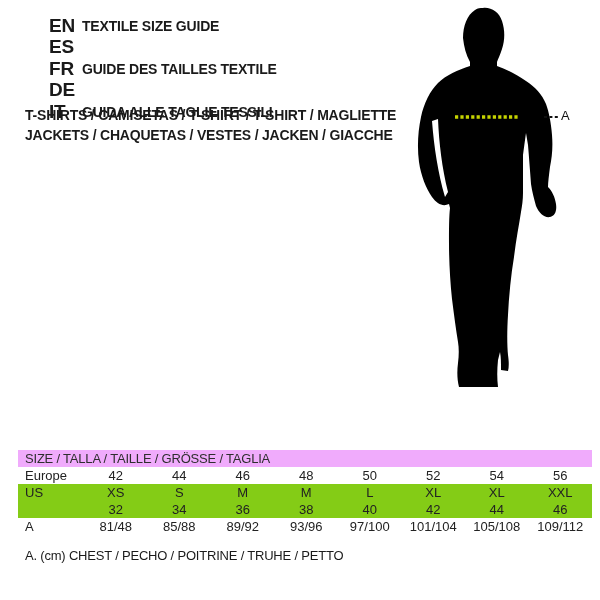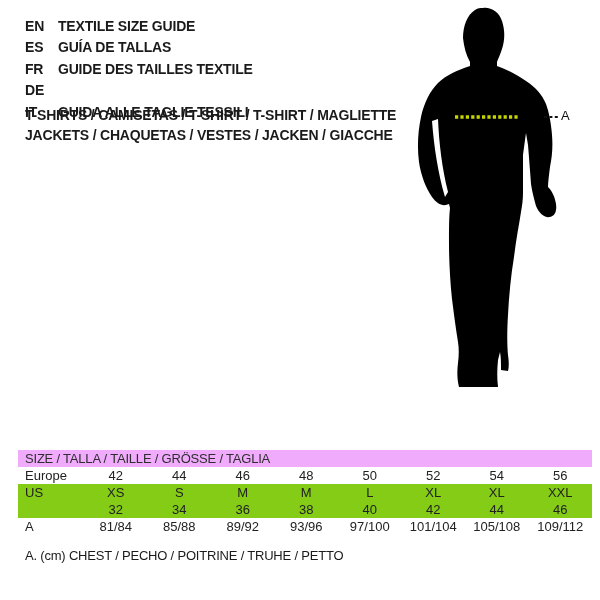--- a/index.html
+++ b/index.html
@@ -9,21 +9,21 @@
     background:#ffffff;
     color:#1a1a1a;
     position:relative;
     overflow:hidden;
   }
   #canvas { position:absolute; left:0; top:0; width:600px; height:600px; }
 
   
   .lang-block { position:absolute; left:25px; top:15px; }
   .lang-row { display:flex; height:21.5px; align-items:center; }
-  .lang-code { width:33px; font-weight:700; font-size:14px; letter-spacing:-0.2px; }
+  .lang-code { width:33px; font-weight:700; font-size:19px; letter-spacing:-0.2px;margin-left:24px; }
   .lang-label { font-weight:700; font-size:14px; letter-spacing:-0.2px; white-space:nowrap; }
 
   
   .cat-block { position:absolute; left:25px; top:107px; }
   .cat-line { font-weight:700; font-size:14px; letter-spacing:-0.2px; height:20px; white-space:nowrap; }
 
   
   .figure-wrap { position:absolute; left:413px; top:5px; width:152px; height:385px; }
   .figure-wrap svg { display:block; width:152px; height:385px; }
   .measure-label {
@@ -60,21 +60,20 @@
 
 <div id="canvas">
 
   <div class="lang-block">
     <div class="lang-row">
       <span class="lang-code">EN</span>
       <span class="lang-label">TEXTILE SIZE GUIDE</span>
     </div>
     <div class="lang-row">
       <span class="lang-code">ES</span>
-      <span class="lang-label">GUÍA DE TALLAS</span>
     </div>
     <div class="lang-row">
       <span class="lang-code">FR</span>
       <span class="lang-label">GUIDE DES TAILLES TEXTILE</span>
     </div>
     <div class="lang-row">
       <span class="lang-code">DE</span>
     </div>
     <div class="lang-row">
       <span class="lang-code">IT</span>
@@ -176,21 +175,21 @@
       <div class="t-cell">36</div>
       <div class="t-cell">38</div>
       <div class="t-cell">40</div>
       <div class="t-cell">42</div>
       <div class="t-cell">44</div>
       <div class="t-cell">46</div>
     </div>
 
     <div class="t-row">
       <div class="t-label">A</div>
-      <div class="t-cell">81/84</div>
+      <div class="t-cell">81/48</div>
       <div class="t-cell">85/88</div>
       <div class="t-cell">89/92</div>
       <div class="t-cell">93/96</div>
       <div class="t-cell">97/100</div>
       <div class="t-cell">101/104</div>
       <div class="t-cell">105/108</div>
       <div class="t-cell">109/112</div>
     </div>
   </div>
 

